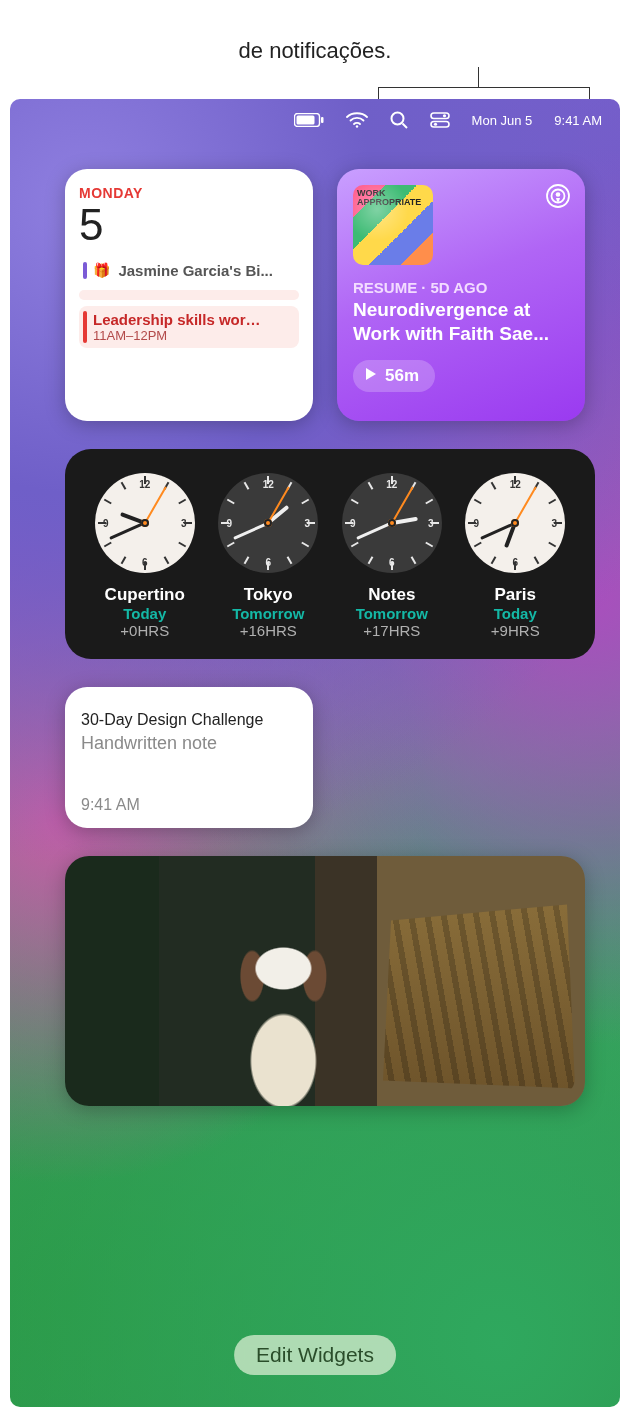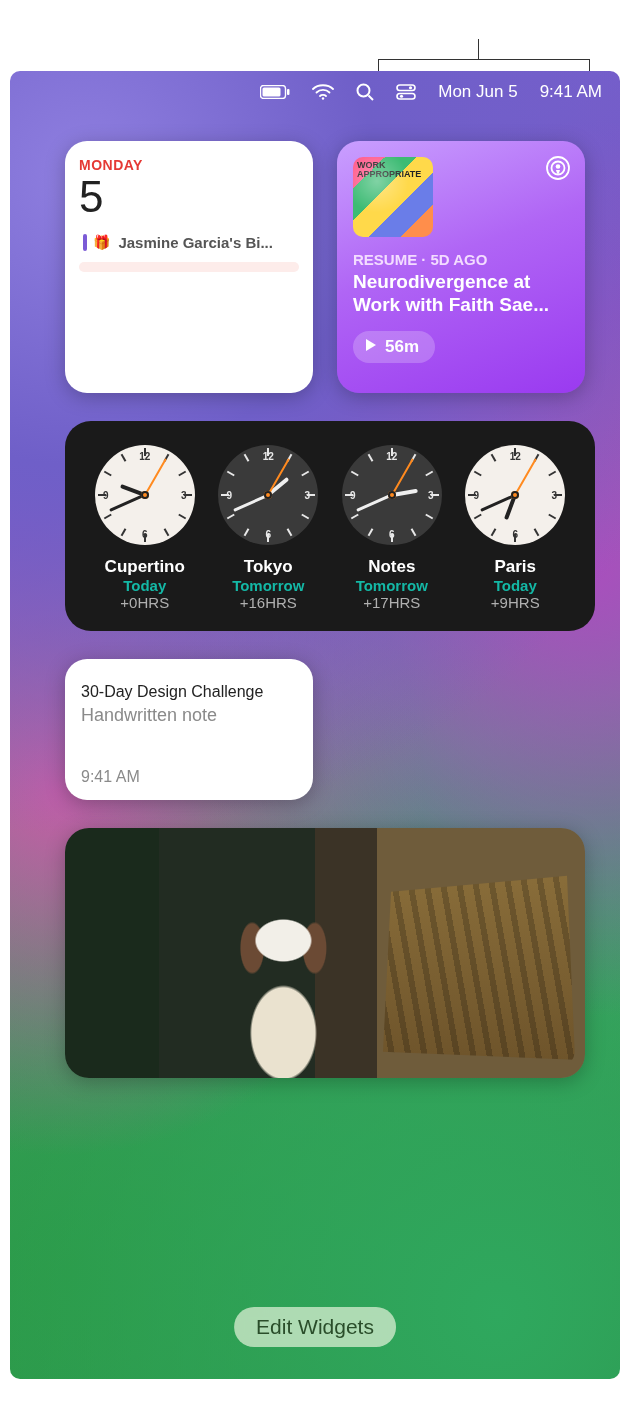--- a/index.html
+++ b/index.html
@@ -11,21 +11,21 @@
 .callout-line .vl { position: absolute; left: 378px; top: 16px; width: 1px; height: 12px; background:#333;}
 .callout-line .vr { position: absolute; right: 40px; top: 16px; width: 1px; height: 12px; background:#333;}
 .desktop { position: relative; width: 610px; height: 1308px; margin: 0 10px; border-radius: 10px; overflow: hidden;
   background: radial-gradient(circle at 12% 8%, #8f7fe0 0%, #6f5fc8 22%, transparent 50%),
               radial-gradient(circle at 95% 38%, #a94fbd 0%, transparent 45%),
               radial-gradient(circle at 8% 55%, #c45ea5 0%, transparent 40%),
               radial-gradient(circle at 80% 95%, #2fa85e 0%, transparent 55%),
               radial-gradient(circle at 10% 92%, #2a9540 0%, transparent 50%),
               linear-gradient(160deg, #7465d2 0%, #7a56c4 30%, #5f8f8f 55%, #3a9a58 78%, #2b7f3d 100%);
 }
-.menubar { height: 42px; display: flex; align-items: center; justify-content: flex-end; gap: 22px; padding: 0 18px; color: #fff; font-size: 17px; font-weight: 500; }
+.menubar { height: 42px; display: flex; align-items: center; justify-content: flex-end; gap: 22px; padding: 0 18px; color: #fff; font-size: 13px; font-weight: 500; }
 .menubar .mi { display:flex; align-items:center; }
 .menubar svg { display:block; }
 .widgets { position: absolute; top: 70px; left: 55px; right: 25px; }
 .row1 { display: flex; gap: 24px; }
 .widget { border-radius: 22px; box-shadow: 0 4px 20px rgba(0,0,0,0.25); background:#fff; }
 .cal { width: 248px; height: 252px; padding: 16px 14px 12px; }
 .cal-day { color: #e53935; font-weight: 700; font-size: 14px; letter-spacing: 0.5px; }
 .cal-date { color: #222; font-size: 44px; font-weight: 500; line-height: 1; margin-top: 2px; margin-bottom: 10px; }
 .cal-row { display:flex; align-items:flex-start; gap:6px; padding:5px 4px; border-radius:8px; font-size:15px; }
 .cal-row.bd { color:#555; }
@@ -86,21 +86,21 @@
   background: repeating-linear-gradient(80deg, rgba(0,0,0,.2) 0 6px, transparent 6px 16px),
               linear-gradient(#8a6e3a,#6d532a);
   clip-path: polygon(8% 12%, 96% 4%, 100% 96%, 4% 92%);
 }
 .edit-btn { position:absolute; left:50%; transform:translateX(-50%); bottom:32px; background:rgba(210,235,205,.78); color:#2a4d2a; padding:8px 22px; border-radius:20px; font-size:21px; font-weight:500; backdrop-filter:blur(6px);}
 </style>
 </head>
 <body>
 
 <div class="annotation">
-  <br>
+  <br><span>de notificações.</span>
 </div>
 <div class="callout-line">
   <div class="vert"></div>
     <div class="horiz"></div>
     <div class="vl"></div>
     <div class="vr"></div>
 </div>
 
 <div class="desktop">
 
@@ -147,20 +147,27 @@
         <div class="cal-row bd">
           <div class="bar"></div>
           <span class="gift">🎁</span>
           <div class="txt">
               <div class="title" style="color:#555;">Jasmine Garcia's Bi...</div>
             </div>
         </div>
         <div class="cal-row a">
           <div class="bar"></div>
         </div>
+        <div class="cal-row a">
+          <div class="bar"></div>
+          <div class="txt">
+            <div class="title">Leadership skills wor…</div>
+            <div class="time" style="color:#b34a4a">11AM–12PM</div>
+          </div>
+        </div>
       </div>
 
       <div class="widget podcast">
         <div class="pod-art">
           <div class="pod-art-label">WORK APPROPRIATE</div>
         </div>
         <span class="pod-icon">
           <svg width="26" height="26" viewBox="0 0 26 26" fill="none" stroke="#fff" stroke-width="1.8">
               <circle cx="13" cy="13" r="11"></circle>
               <circle cx="13" cy="13" r="6.5"></circle>

